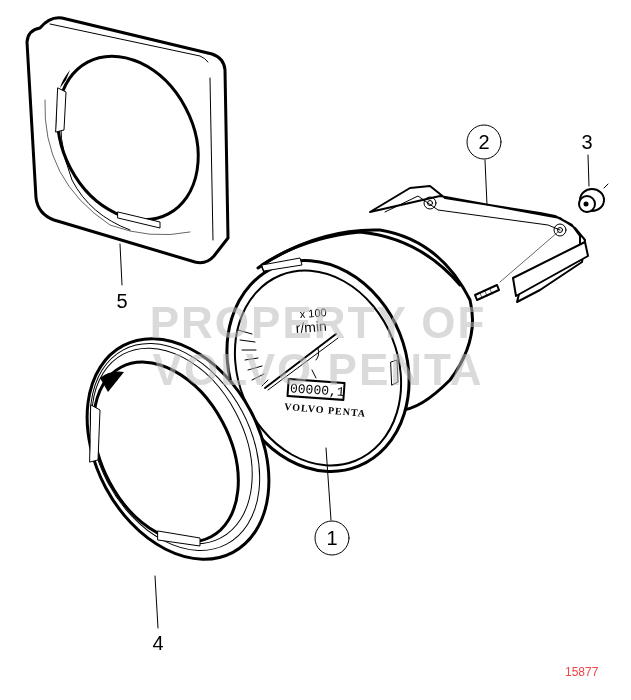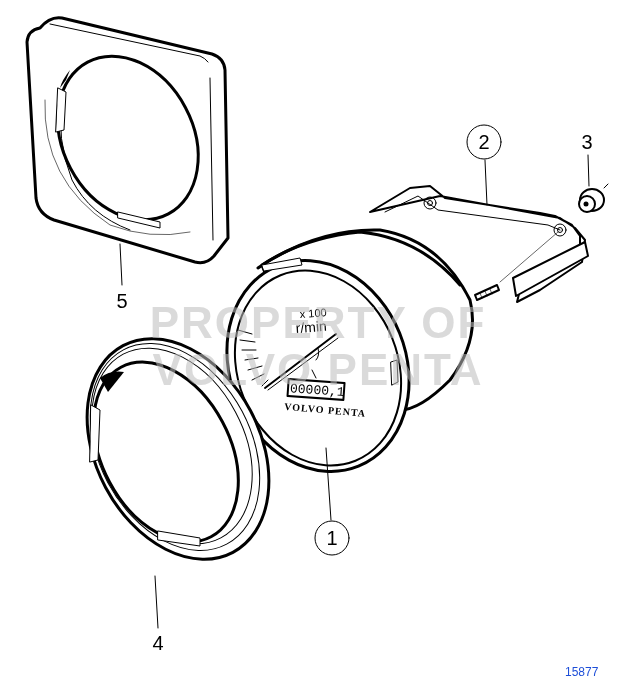--- a/index.html
+++ b/index.html
@@ -9,21 +9,21 @@
     .thick { stroke-width:3; }
     .med { stroke-width:2; }
     .thin { stroke-width:1; }
     .hair { stroke-width:0.6; }
     .fillw { fill:#fff; }
     .callout-text { font-family:"Liberation Sans", sans-serif; font-size:20px; fill:#000; text-anchor:middle; }
     .watermark { font-family:"Liberation Sans", sans-serif; font-weight:bold; font-size:44px; fill:#bdbdbd; opacity:0.55; text-anchor:middle; letter-spacing:2px; }
     .dial-text { font-family:"Liberation Sans", sans-serif; fill:#000; }
     .brand { font-family:"Liberation Serif", serif; font-weight:bold; font-size:10px; fill:#000; letter-spacing:1px; }
     .odo { font-family:"Liberation Mono", monospace; font-size:13px; fill:#000; }
-    #figure-number { position:absolute; left:565px; top:665px; font-size:12px; color:#1d4ed8; font-family:"Liberation Sans", sans-serif; }
+    #figure-number { position:absolute; left:565px; top:665px; font-size:12px; color:#ef4444; font-family:"Liberation Sans", sans-serif; }
   </style>
 </head>
 <body>
 
 <svg class="drawing" viewBox="0 0 631 700" xmlns="http://www.w3.org/2000/svg">
 
   <g>
     <path class="ln thick fillw" d="M40,28 Q28,30 27,42 L36,198 Q38,214 54,220 L195,262 Q206,265 214,256 L228,238 L225,70 Q224,58 212,54 L62,18 Q50,16 40,28 Z"></path>
     <path class="ln thin" d="M50,24 L200,56 Q205,58 208,62"></path>
     <path class="ln thin" d="M210,78 L213,240"></path>

